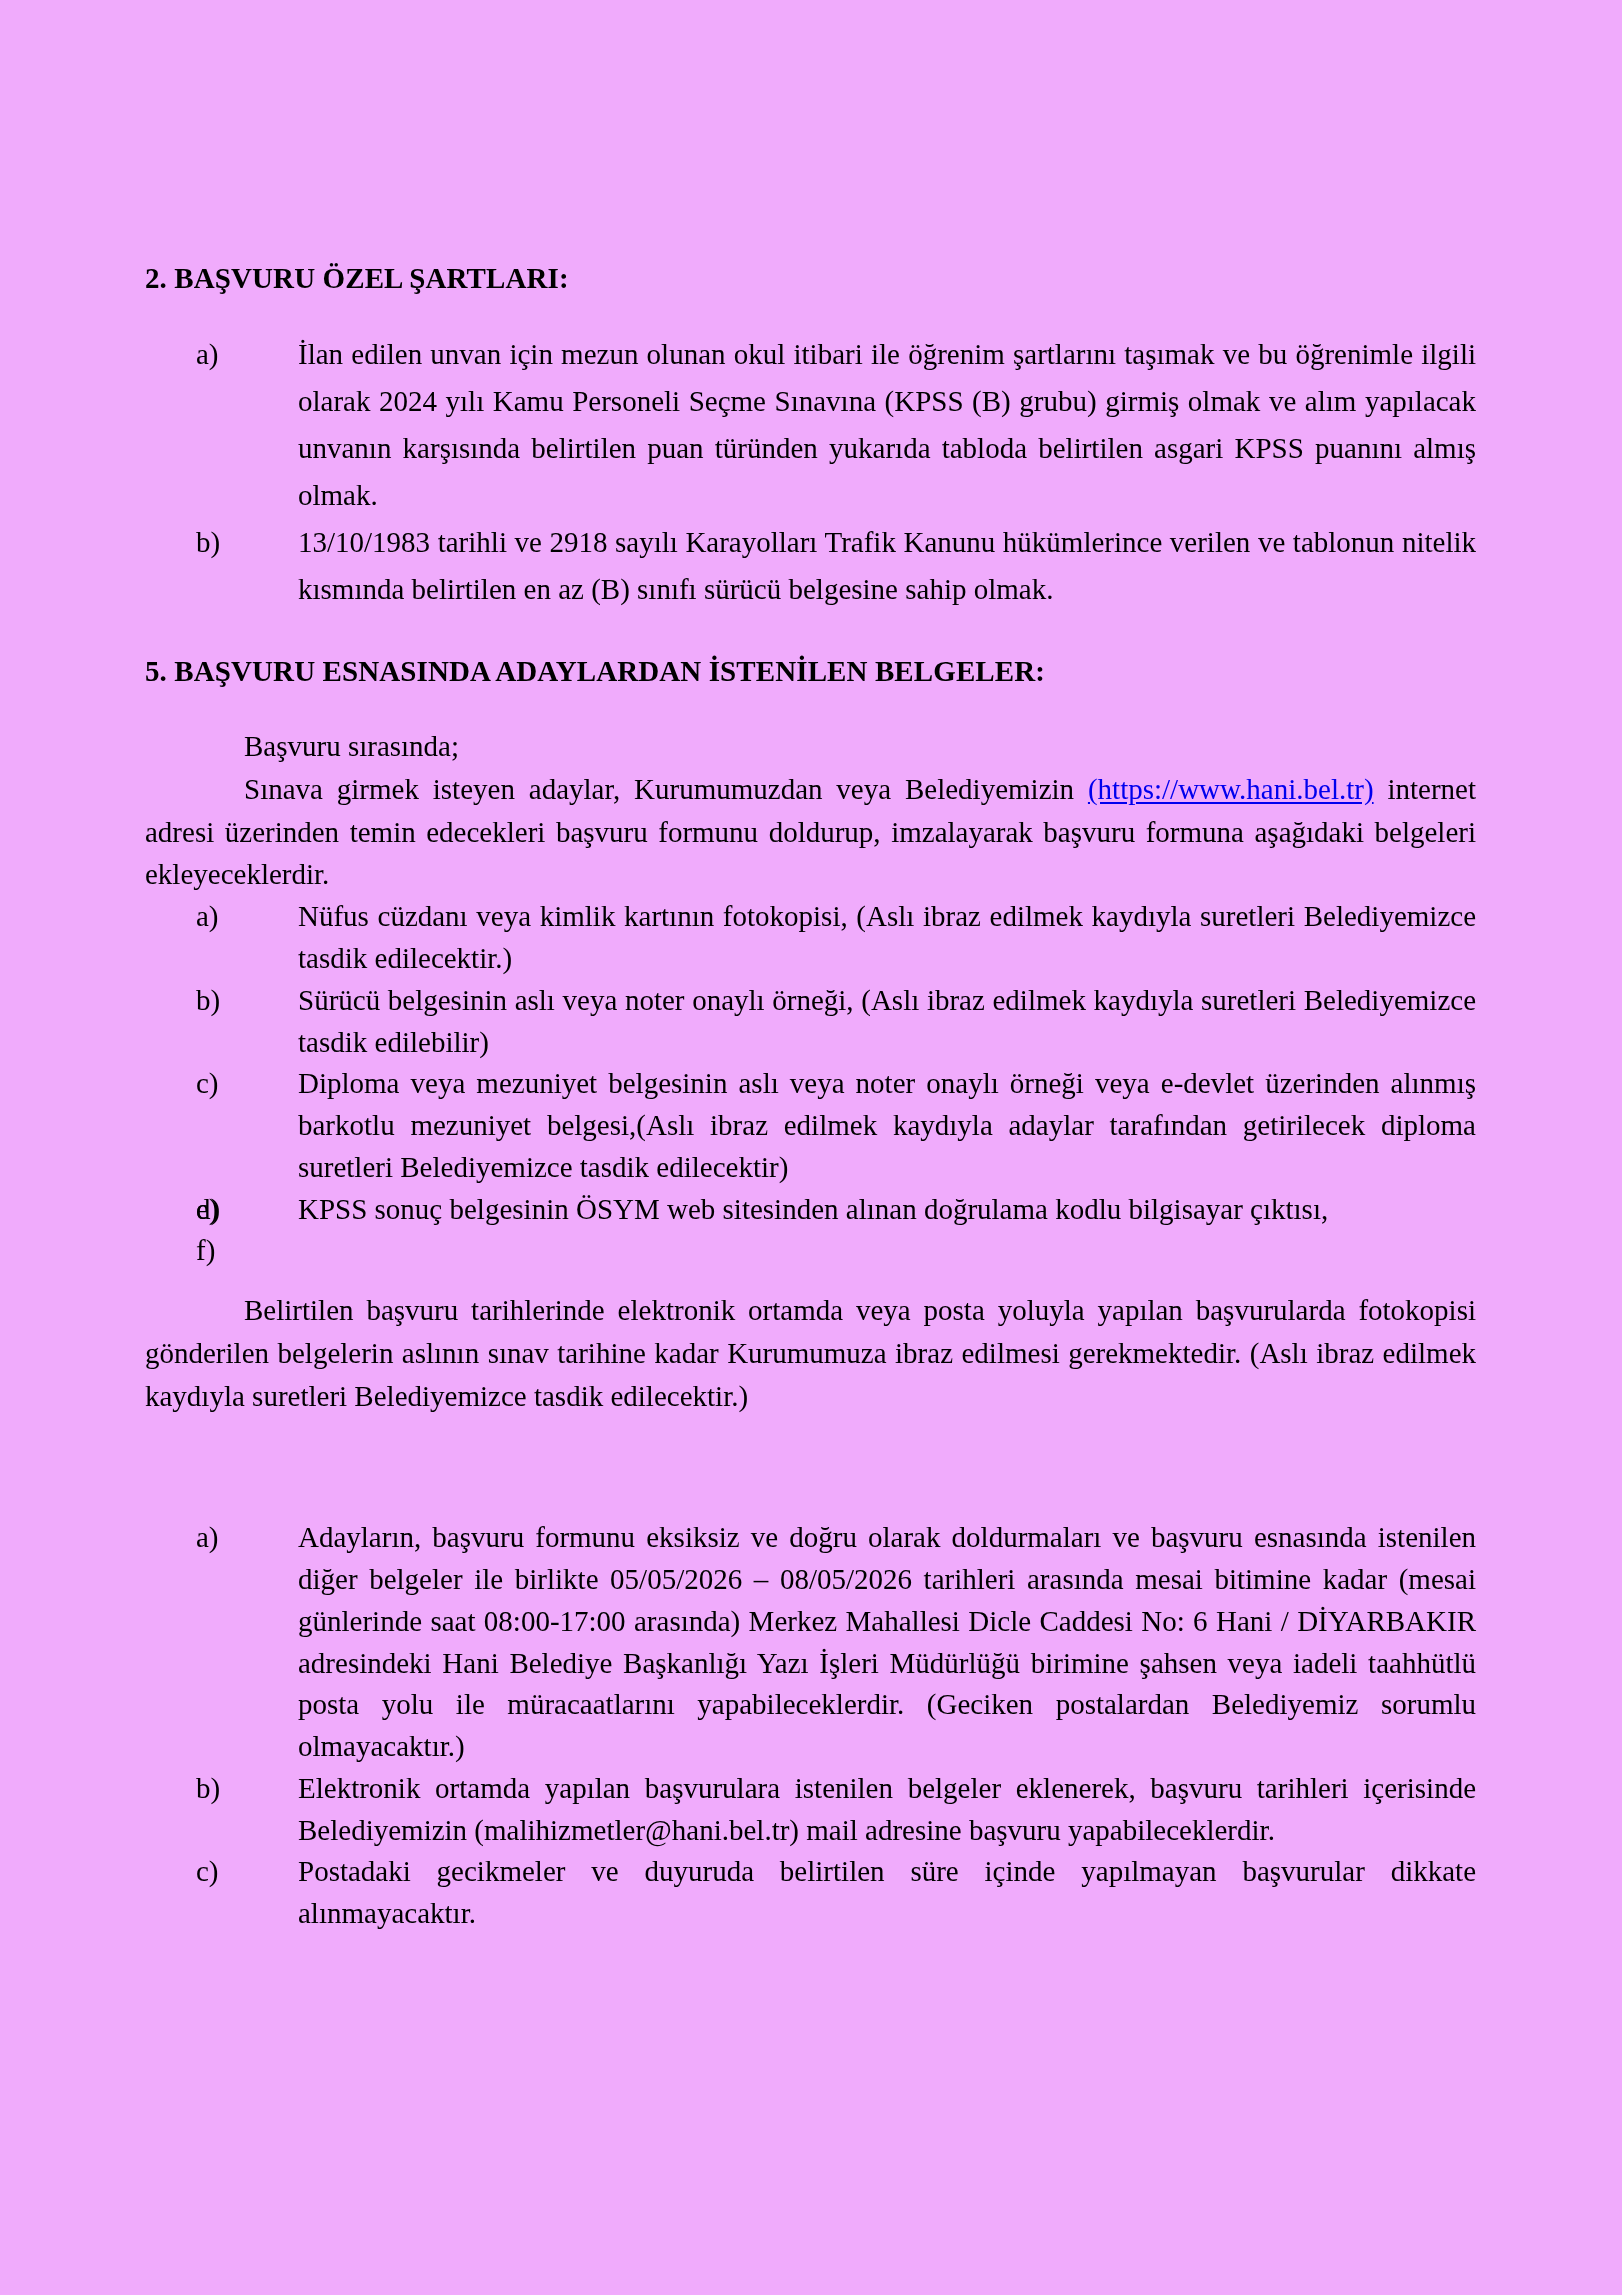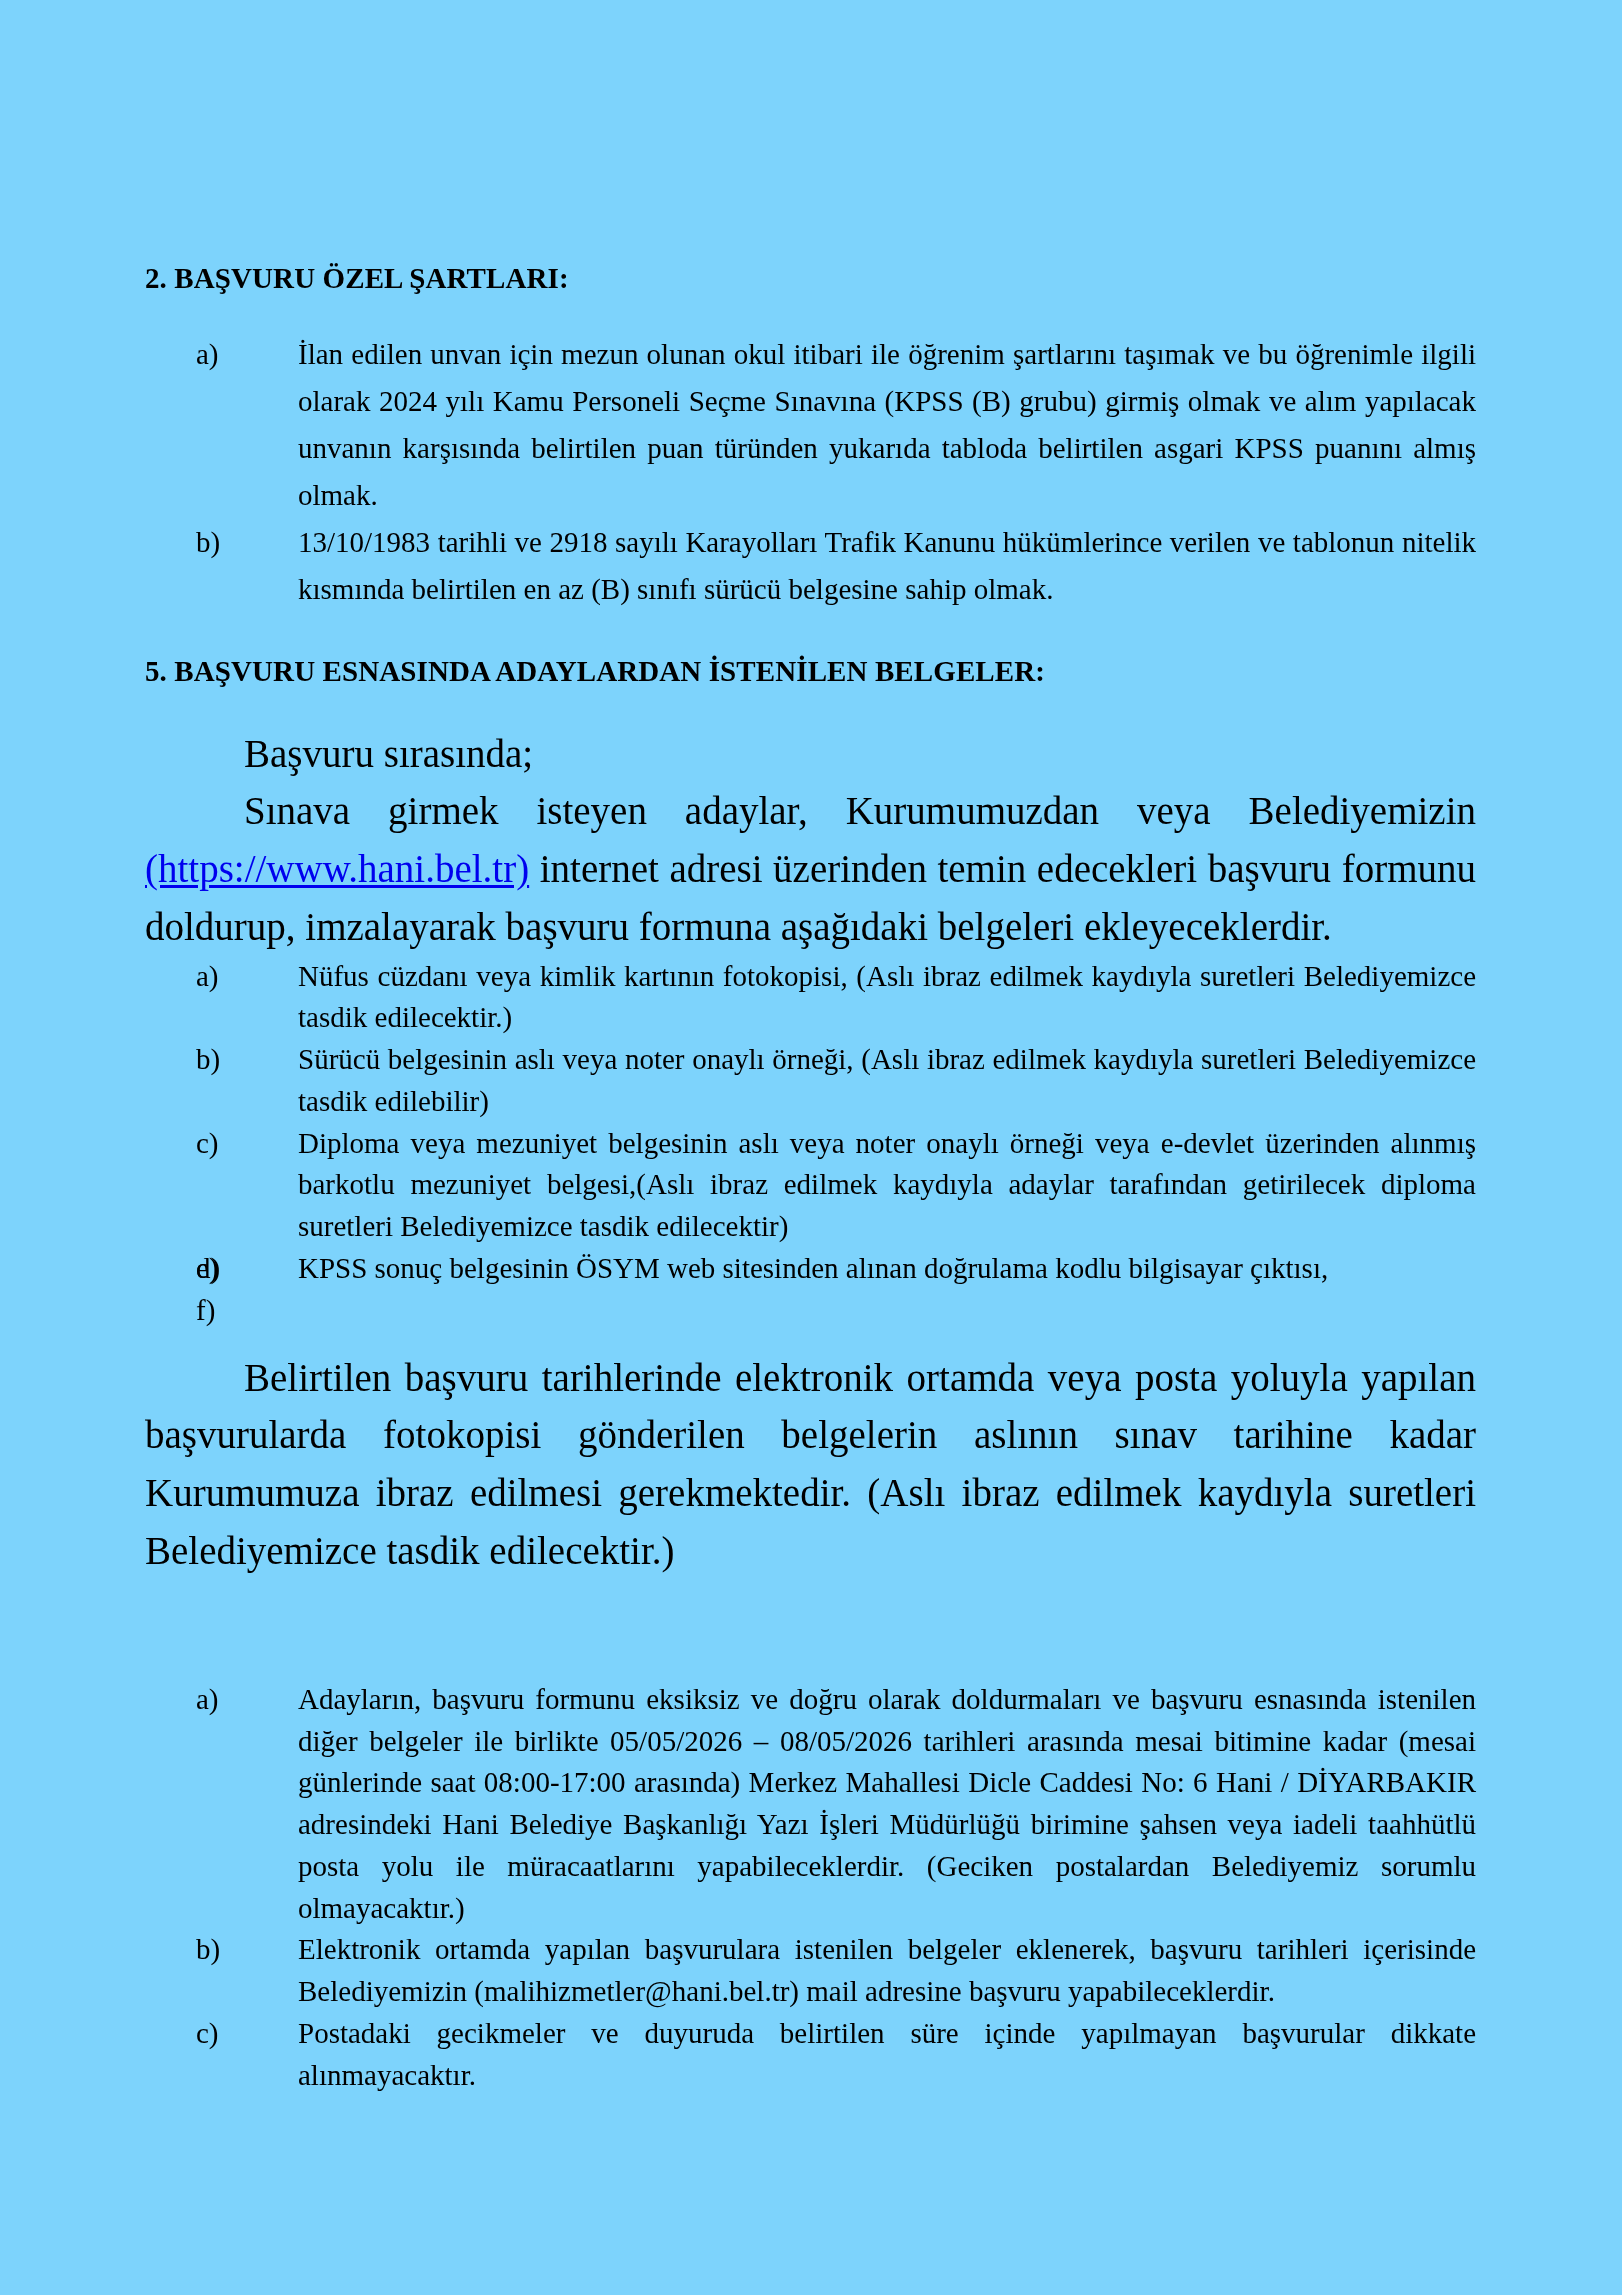--- a/index.html
+++ b/index.html
@@ -15,36 +15,36 @@
     color: #000000;
     -webkit-font-smoothing: antialiased;
   }
 
   .page {
     position: relative;
     width: 1623px;
     height: 2295px;
     box-sizing: border-box;
     padding: 262px 147px 0 145px;
-    background: #7dd3fc;
+    background: #f0abfc;
   }
 
   
   .section-heading {
     font-weight: bold;
     font-size: 29px;
     line-height: 1.12;
     letter-spacing: 0.1px;
     margin: 0;
     text-align: left;
   }
 
   
   .para {
-    font-size: 39px;
+    font-size: 29px;
     line-height: 1.48;
     text-align: justify;
     text-justify: inter-word;
     margin: 0;
     hyphens: none;
   }
   .para.indent {
     text-indent: 99px;
   }
 

